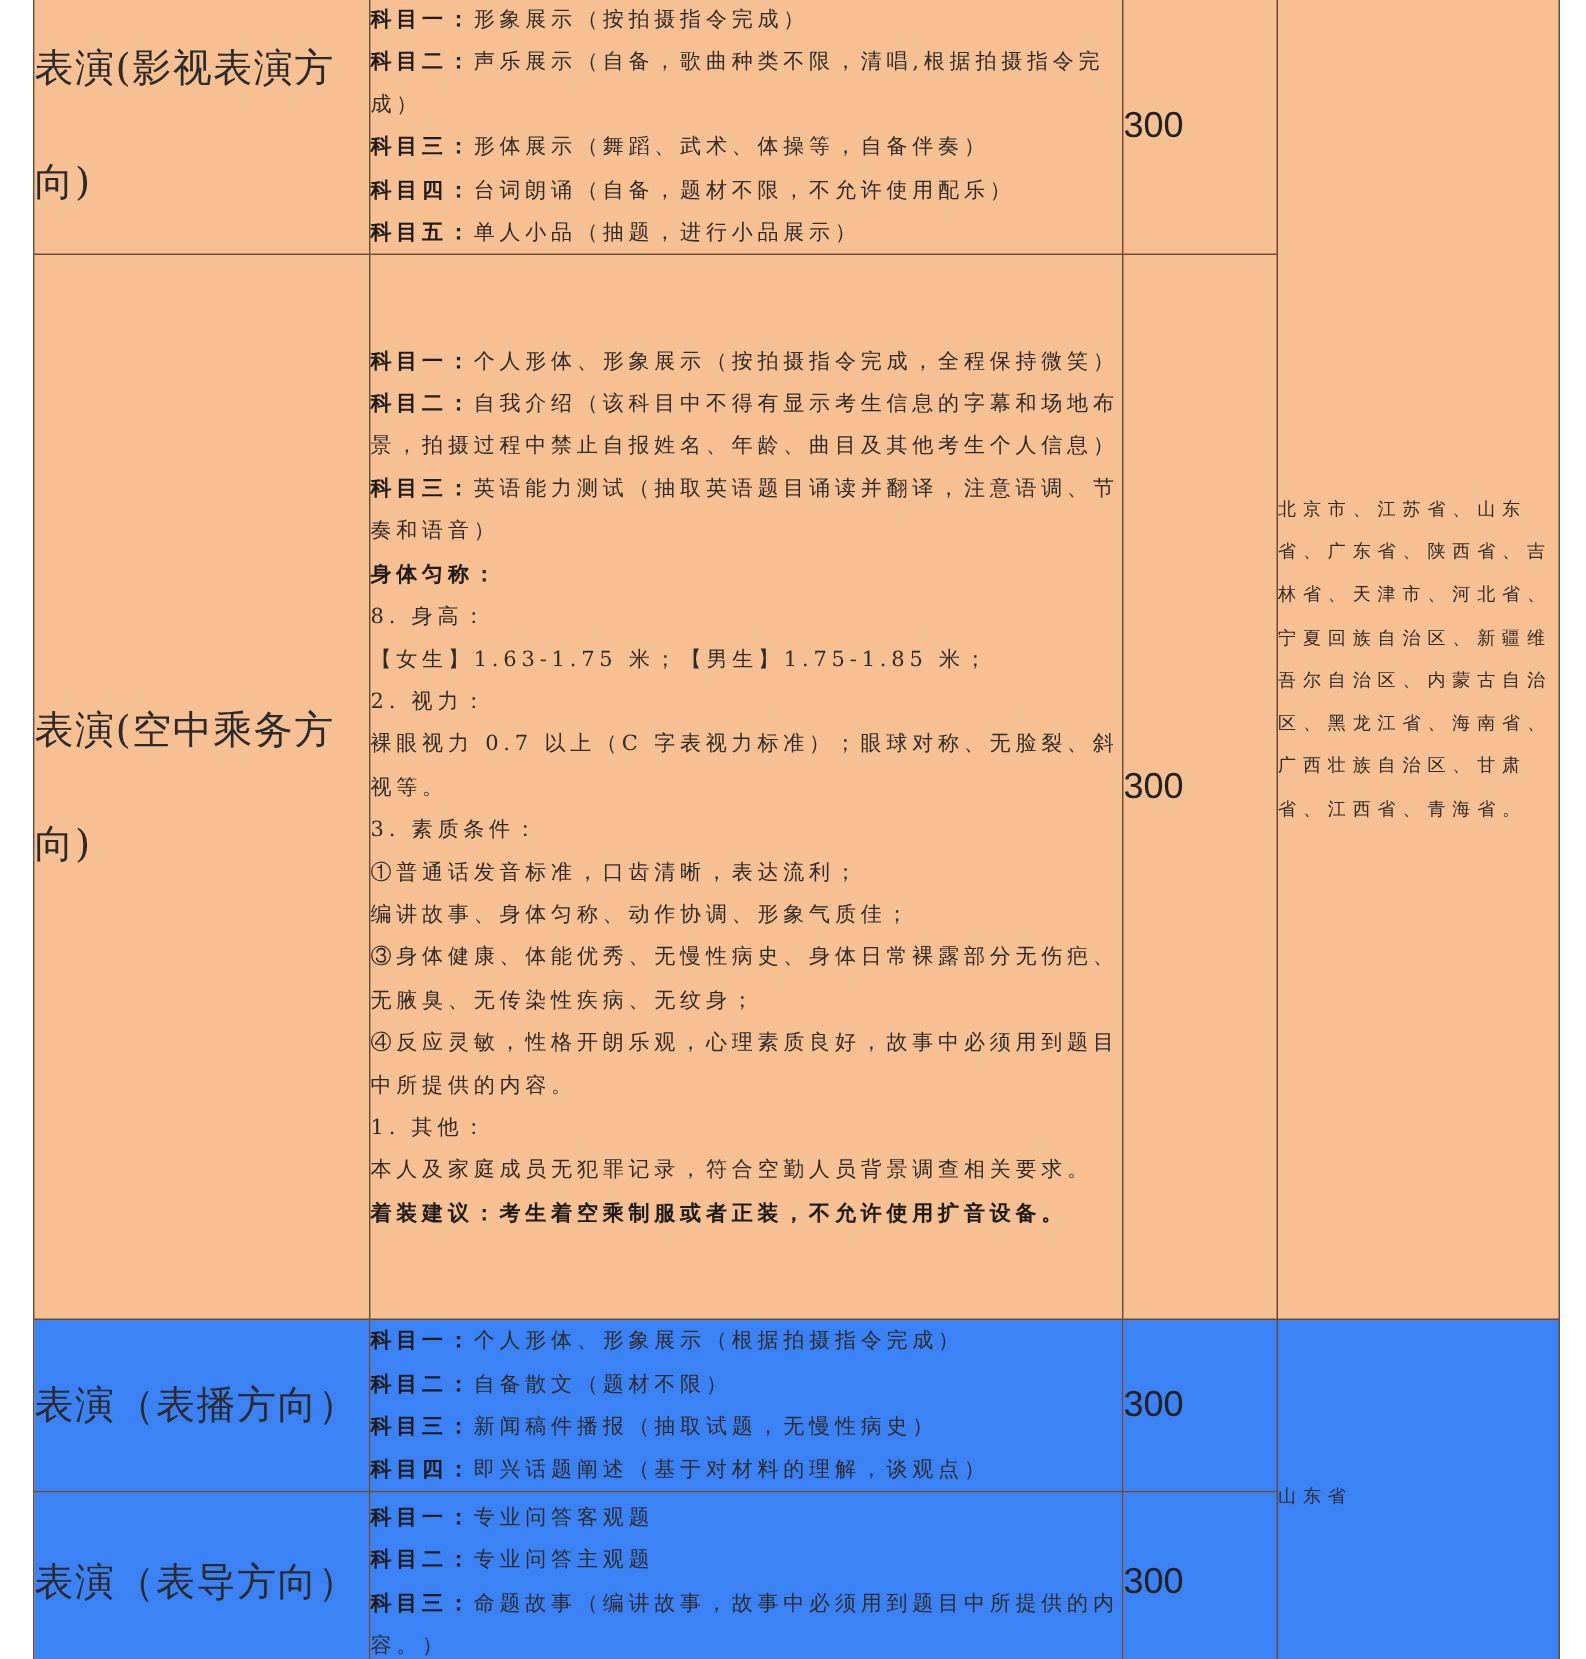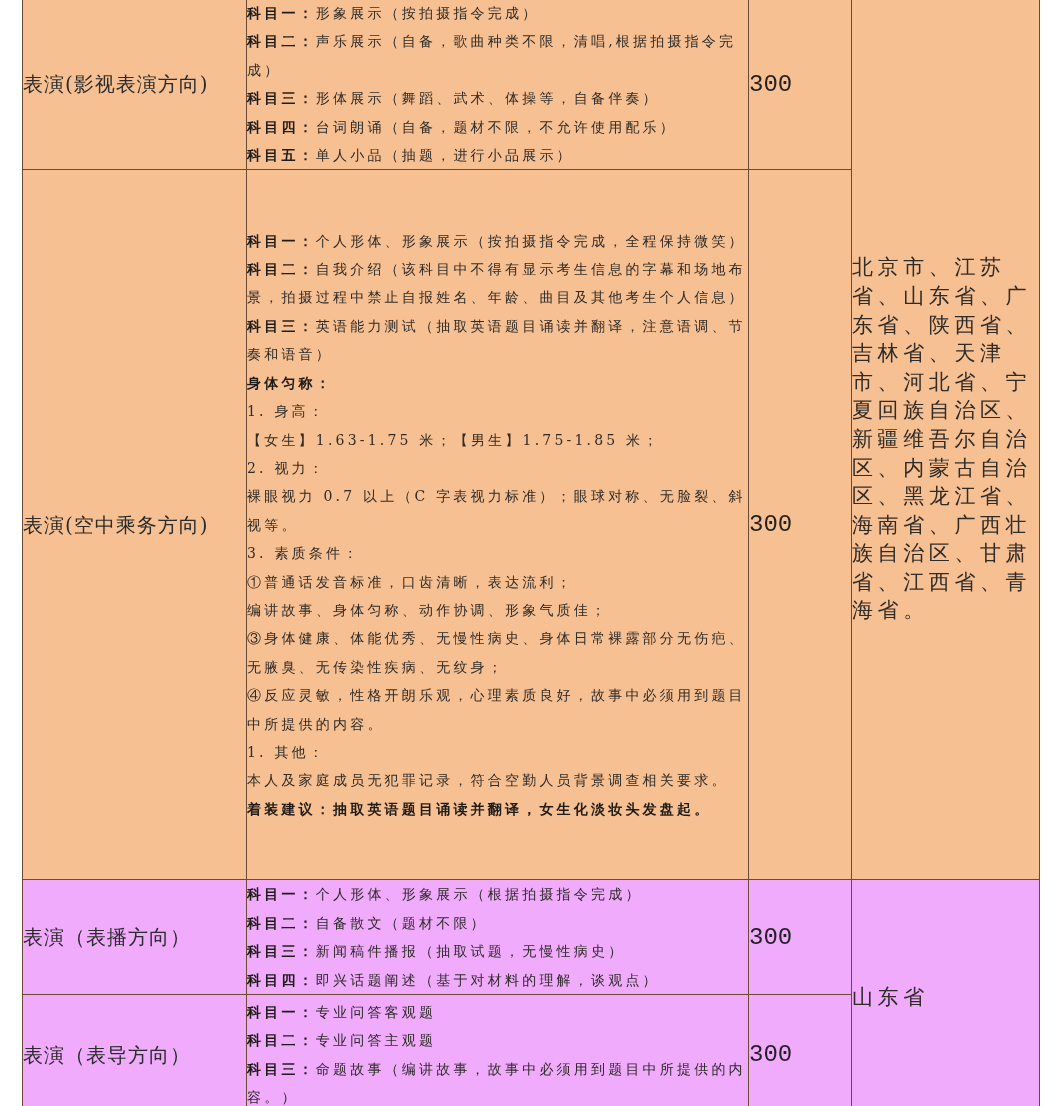--- a/index.html
+++ b/index.html
@@ -13,36 +13,36 @@
     table.exam td {
       border: 1.5px solid #6b4a34;
       vertical-align: middle;
       padding: 0;
     }
     col.c1 { width: 224px; }
     col.c2 { width: 502px; }
     col.c3 { width: 103px; }
     col.c4 { width: 188px; }
     tr.hl td { background: #f7c092; }
-    tr.lt td { background: #f0abfc; }
+    tr.lt td { background: #3b82f6; }
     td.major {
-      font-size: 20px; line-height: 76px; padding: 0 6px 0 10px;
+      font-size: 26px; line-height: 76px; padding: 0 6px 0 10px;
       letter-spacing: 1px; color: #2b2b2b;
     }
     td.subjects {
       font-size: 14px; line-height: 28.4px; padding: 0 8px 0 11px;
       letter-spacing: 3.2px; color: #2f2b28;
     }
     td.subjects .b { font-weight: bold; color: #1f1b18; }
     td.fee {
       font-size: 24px; padding: 0 0 0 11px; color: #222;
-      font-family: Liberation Mono, monospace;
+      font-family: Liberation Sans, sans-serif;
     }
     td.regions {
-      font-size: 21px; line-height: 28.6px; padding: 0 8px 0 12px;
+      font-size: 12px; line-height: 28.6px; padding: 0 8px 0 12px;
       letter-spacing: 4.6px; color: #2f2b28; vertical-align: middle;
     }
     .wrap { display: block; white-space: normal; }
   </style>
 </head>
 <body>
 
 <table class="exam">
   <colgroup>
       <col class="c1">
@@ -65,32 +65,32 @@
       <td class="regions" rowspan="2">北京市、江苏省、山东省、广东省、陕西省、吉林省、天津市、河北省、宁夏回族自治区、新疆维吾尔自治区、内蒙古自治区、黑龙江省、海南省、广西壮族自治区、甘肃省、江西省、青海省。</td>
     </tr>
 
     <tr class="hl" style="height:710px;">
       <td class="major">表演(空中乘务方向)</td>
       <td class="subjects">
         <span class="wrap"><span class="b">科目一：</span><span>个人形体、形象展示（按拍摄指令完成，全程保持微笑）</span></span>
         <span class="wrap"><span class="b">科目二：</span><span>自我介绍（该科目中不得有显示考生信息的字幕和场地布景，拍摄过程中禁止自报姓名、年龄、曲目及其他考生个人信息）</span></span>
         <span class="wrap"><span class="b">科目三：</span><span>英语能力测试（抽取英语题目诵读并翻译，注意语调、节奏和语音）</span></span>
         <span class="wrap b">身体匀称：</span>
-        <span class="wrap">1. 身高：</span>
+        <span class="wrap">8. 身高：</span>
         <span class="wrap">【女生】1.63-1.75 米；【男生】1.75-1.85 米；</span>
         <span class="wrap">2. 视力：</span>
         <span class="wrap">裸眼视力 0.7 以上（C 字表视力标准）；眼球对称、无脸裂、斜视等。</span>
         <span class="wrap">3. 素质条件：</span>
         <span class="wrap">①普通话发音标准，口齿清晰，表达流利；</span>
         <span class="wrap">编讲故事、身体匀称、动作协调、形象气质佳；</span>
         <span class="wrap">③身体健康、体能优秀、无慢性病史、身体日常裸露部分无伤疤、无腋臭、无传染性疾病、无纹身；</span>
         <span class="wrap">④反应灵敏，性格开朗乐观，心理素质良好，故事中必须用到题目中所提供的内容。</span>
         <span class="wrap">1. 其他：</span>
         <span class="wrap">本人及家庭成员无犯罪记录，符合空勤人员背景调查相关要求。</span>
-        <span class="wrap b">着装建议：抽取英语题目诵读并翻译，女生化淡妆头发盘起。</span>
+        <span class="wrap b">着装建议：考生着空乘制服或者正装，不允许使用扩音设备。</span>
       </td>
       <td class="fee">300</td>
     </tr>
 
     <tr class="lt" style="height:113px;">
       <td class="major">表演（表播方向）</td>
       <td class="subjects">
         <span class="wrap"><span class="b">科目一：</span><span>个人形体、形象展示（根据拍摄指令完成）</span></span>
         <span class="wrap"><span class="b">科目二：</span><span>自备散文（题材不限）</span></span>
         <span class="wrap"><span class="b">科目三：</span><span>新闻稿件播报（抽取试题，无慢性病史）</span></span>

